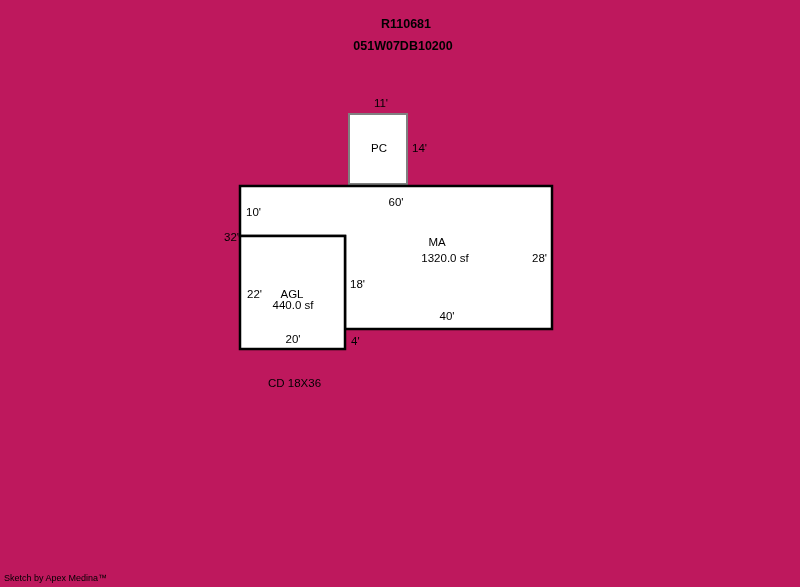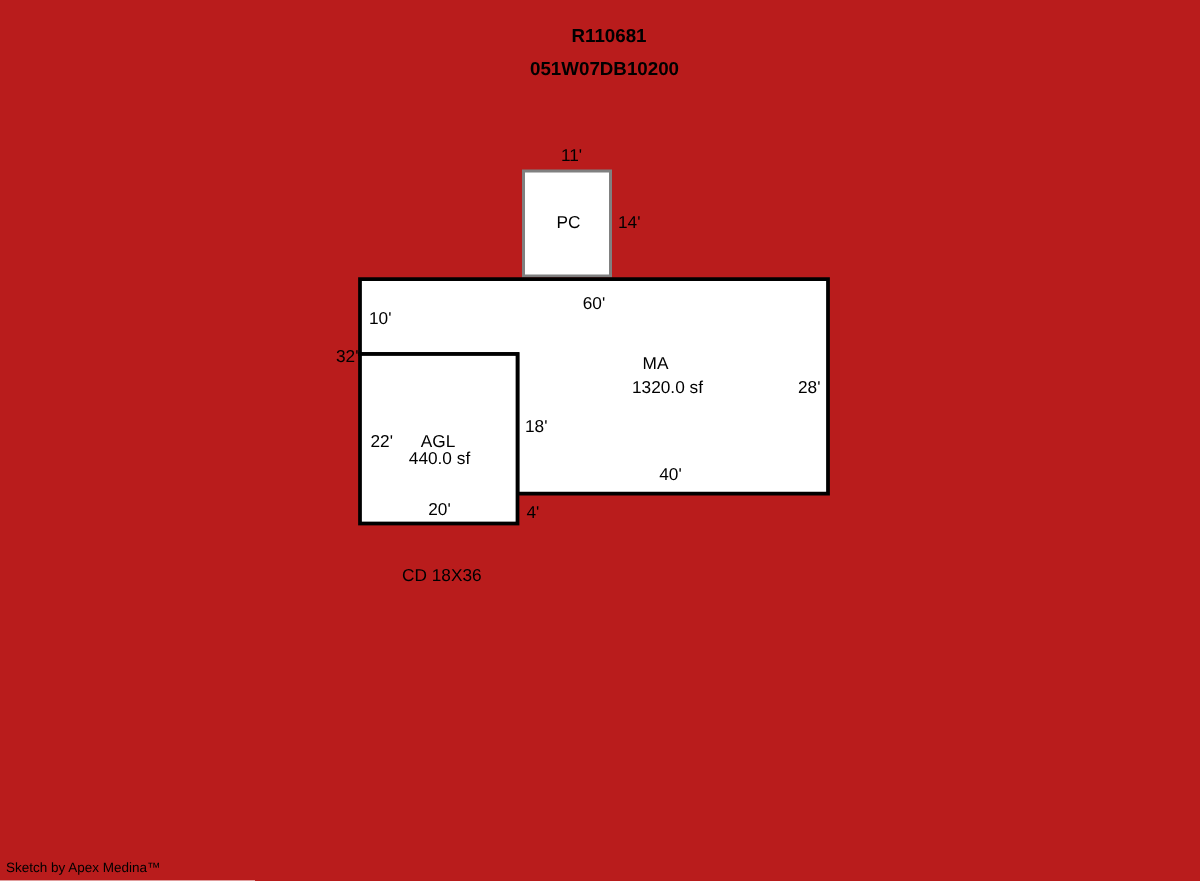--- a/index.html
+++ b/index.html
@@ -4,21 +4,21 @@
 <style>
   html, body {
     margin: 0;
     padding: 0;
     background: #ffffff;
   }
   .canvas {
     position: relative;
     width: 800px;
     height: 587px;
-    background: #b91c1c;
+    background: #be185d;
     overflow: hidden;
   }
   svg {
     display: block;
   }
   text {
     font-family: "Liberation Sans", sans-serif;
     font-size: 11.5px;
     fill: #000000;
   }

